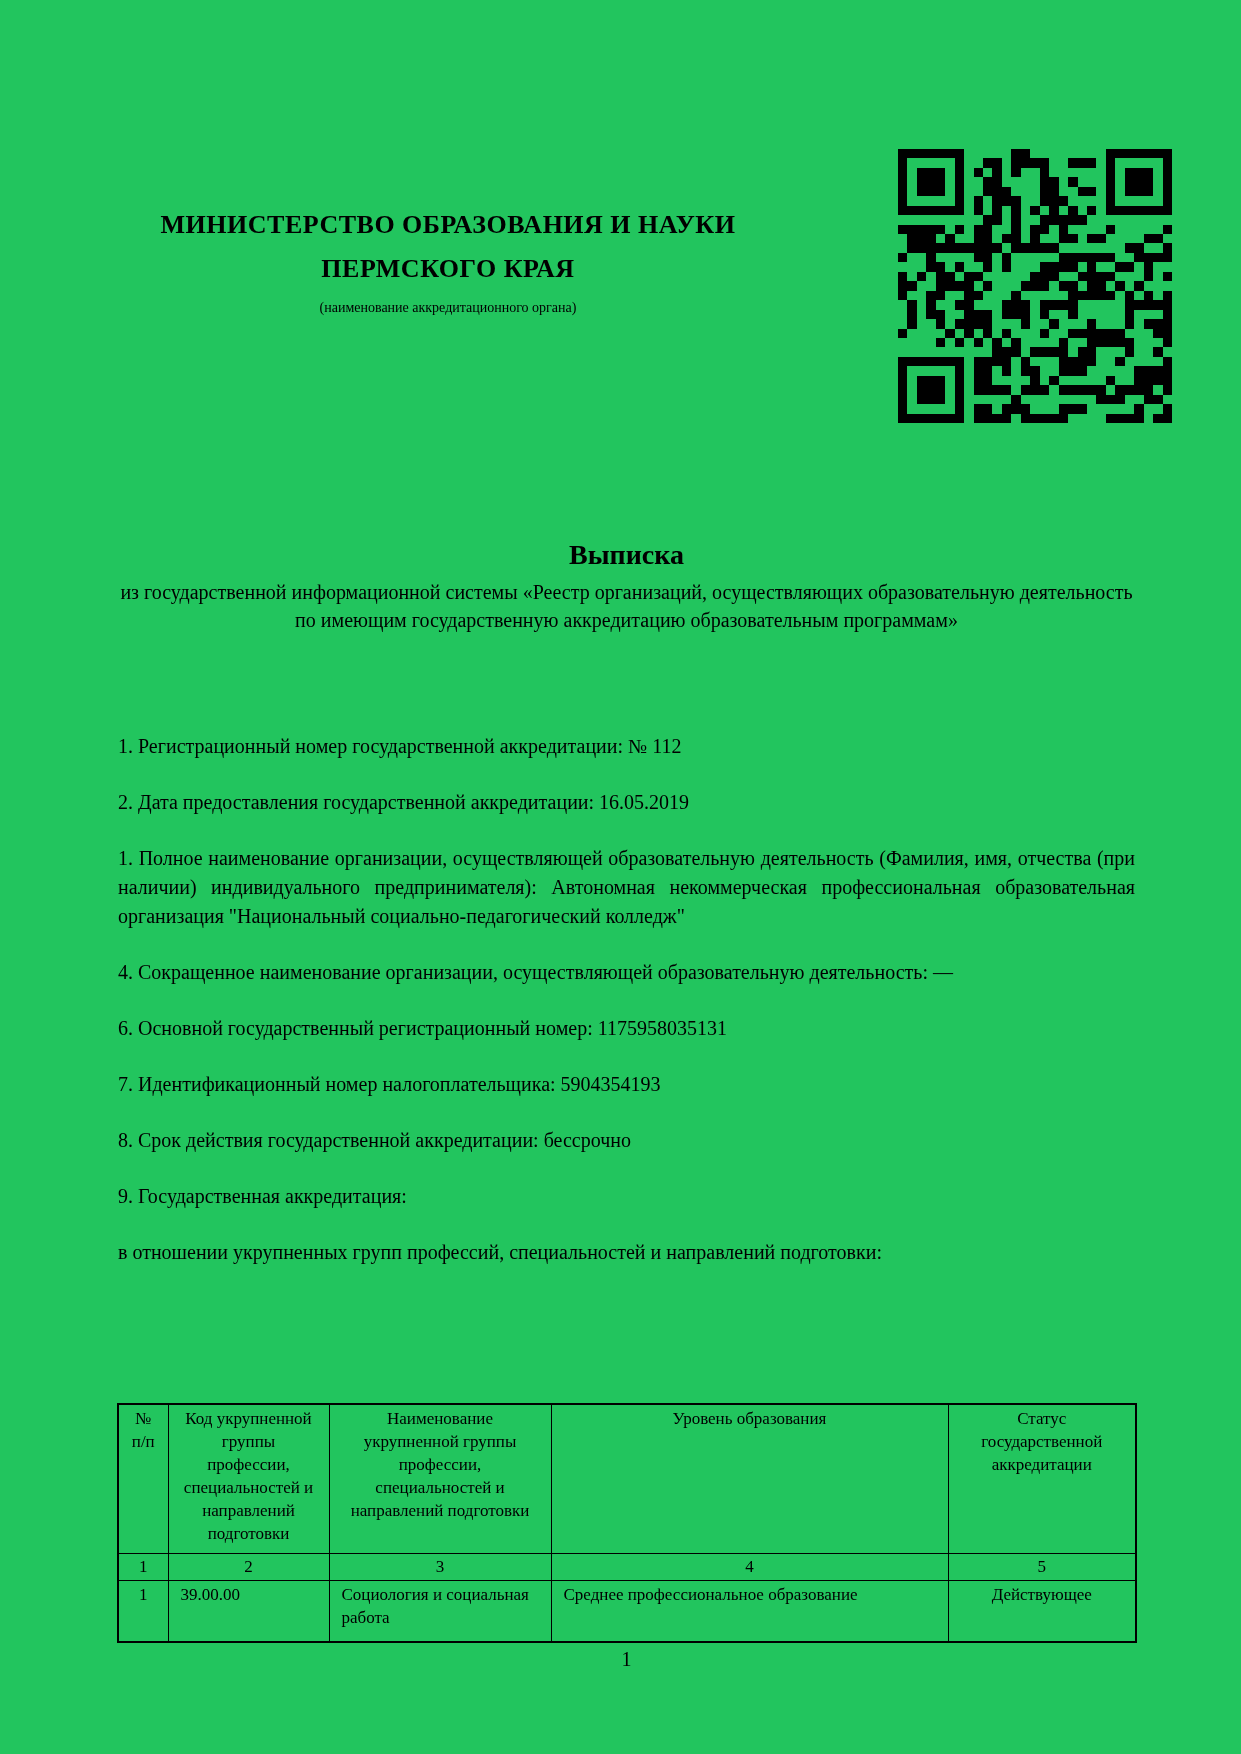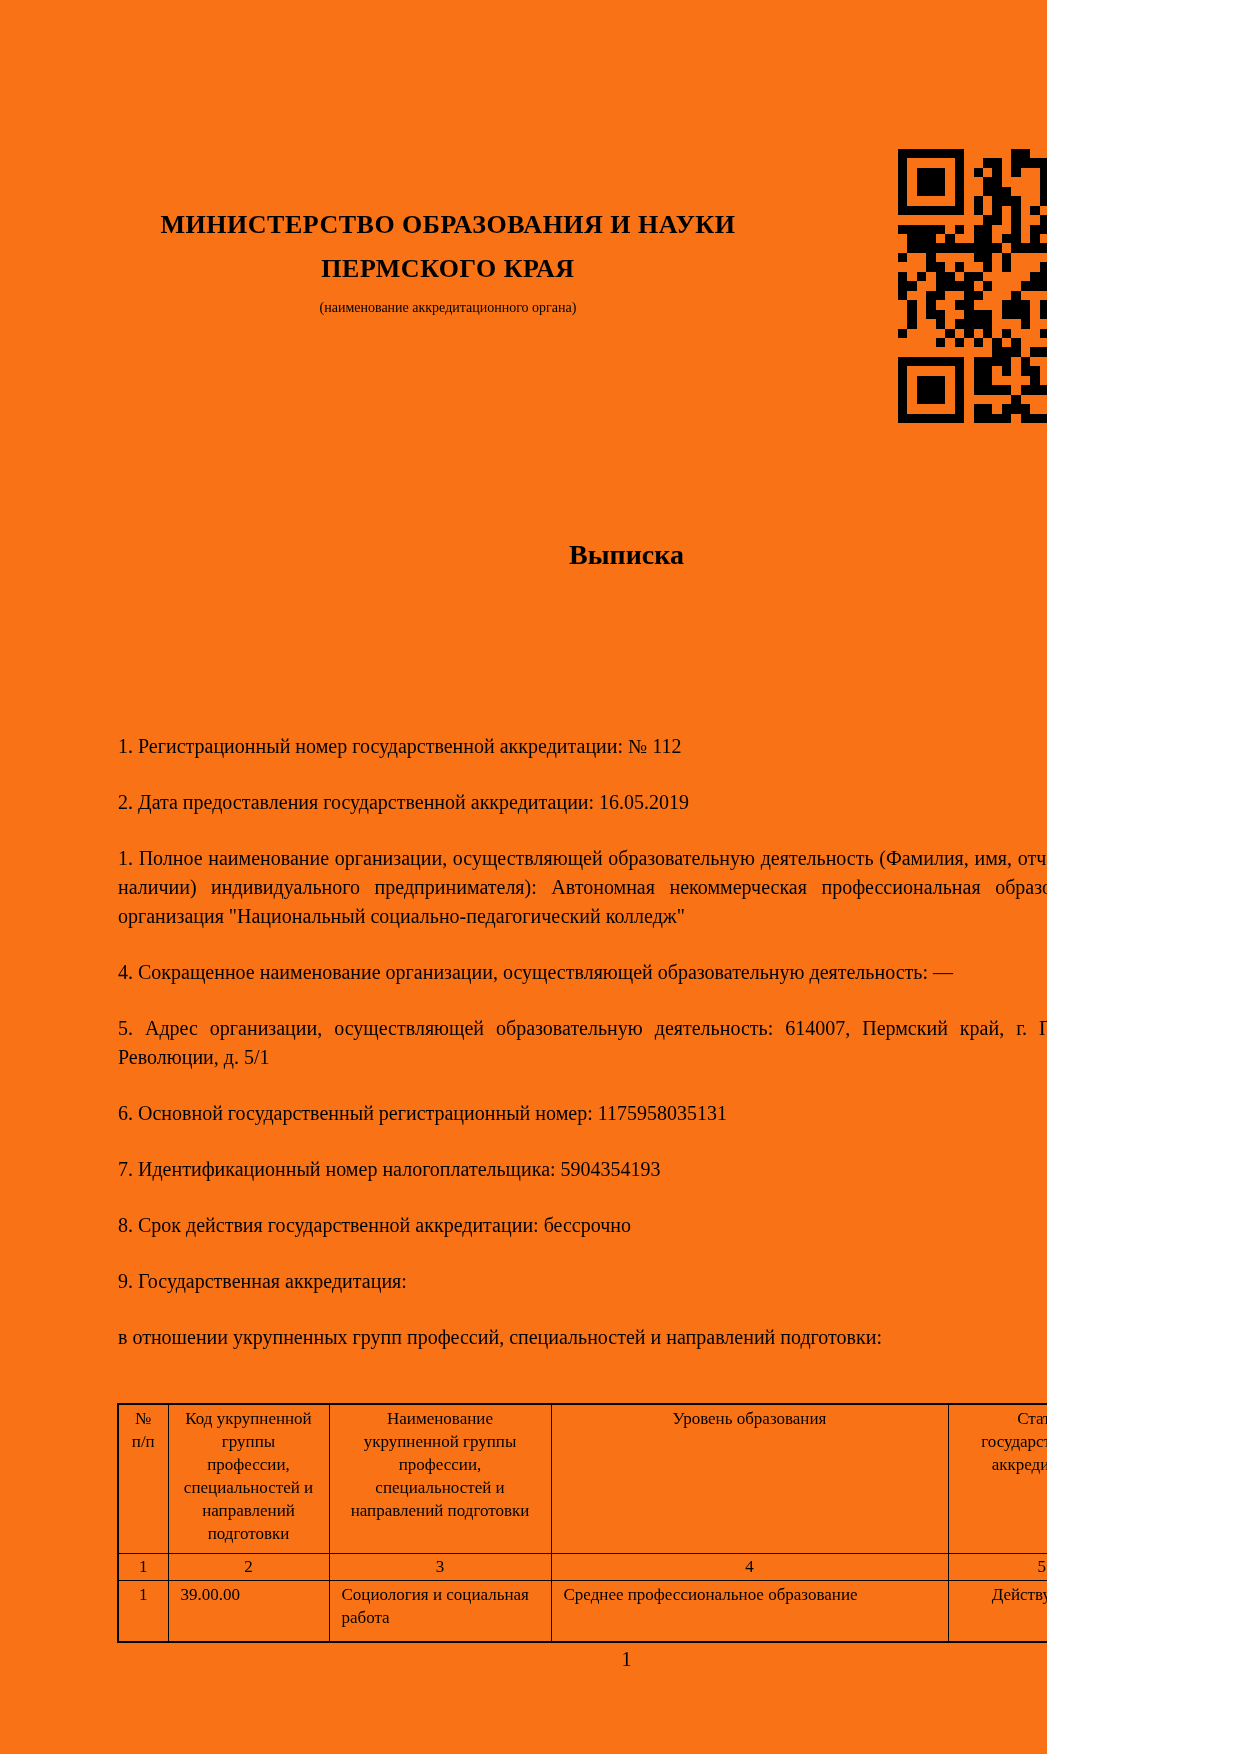--- a/index.html
+++ b/index.html
@@ -1,20 +1,20 @@
 <!DOCTYPE html>
 <html><head>
 <meta charset="utf-8">
 <style>
   html, body { margin: 0; padding: 0; background: #ffffff; }
   .page {
     position: relative;
-    width: 1047px;
+    width: 1241px;
     height: 1754px;
-    background: #f97316;
+    background: #22c55e;
     color: #000000;
     font-family: "Liberation Serif", serif;
     overflow: hidden;
   }
   .ministry-block {
     position: absolute;
     top: 203px;
     left: 118px;
     width: 660px;
     text-align: center;
@@ -542,28 +542,28 @@
           <rect x="25" y="28" width="1" height="1"></rect>
           <rect x="27" y="28" width="1" height="1"></rect>
           <rect x="28" y="28" width="1" height="1"></rect>
         </g>
       </svg>
     </div>
 
   <div class="extract-title">Выписка</div>
 
   <div class="extract-subtitle-block">
+    <div>из государственной информационной системы «Реестр организаций, осуществляющих образовательную деятельность по имеющим государственную аккредитацию образовательным программам»</div>
   </div>
 
   <div class="items">
     <p>1. Регистрационный номер государственной аккредитации: № 112</p>
     <p>2. Дата предоставления государственной аккредитации: 16.05.2019</p>
     <p>1. Полное наименование организации, осуществляющей образовательную деятельность (Фамилия, имя, отчества (при наличии) индивидуального предпринимателя): Автономная некоммерческая профессиональная образовательная организация "Национальный социально-педагогический колледж"</p>
     <p>4. Сокращенное наименование организации, осуществляющей образовательную деятельность: —</p>
-    <p>5. Адрес организации, осуществляющей образовательную деятельность: 614007, Пермский край, г. Пермь, ул. Революции, д. 5/1</p>
     <p>6. Основной государственный регистрационный номер: 1175958035131</p>
     <p>7. Идентификационный номер налогоплательщика: 5904354193</p>
     <p>8. Срок действия государственной аккредитации: бессрочно</p>
     <p>9. Государственная аккредитация:</p>
     <p>в отношении укрупненных групп профессий, специальностей и направлений подготовки:</p>
   </div>
 
   <table class="acc-table">
     <colgroup>
       <col style="width:50px">

